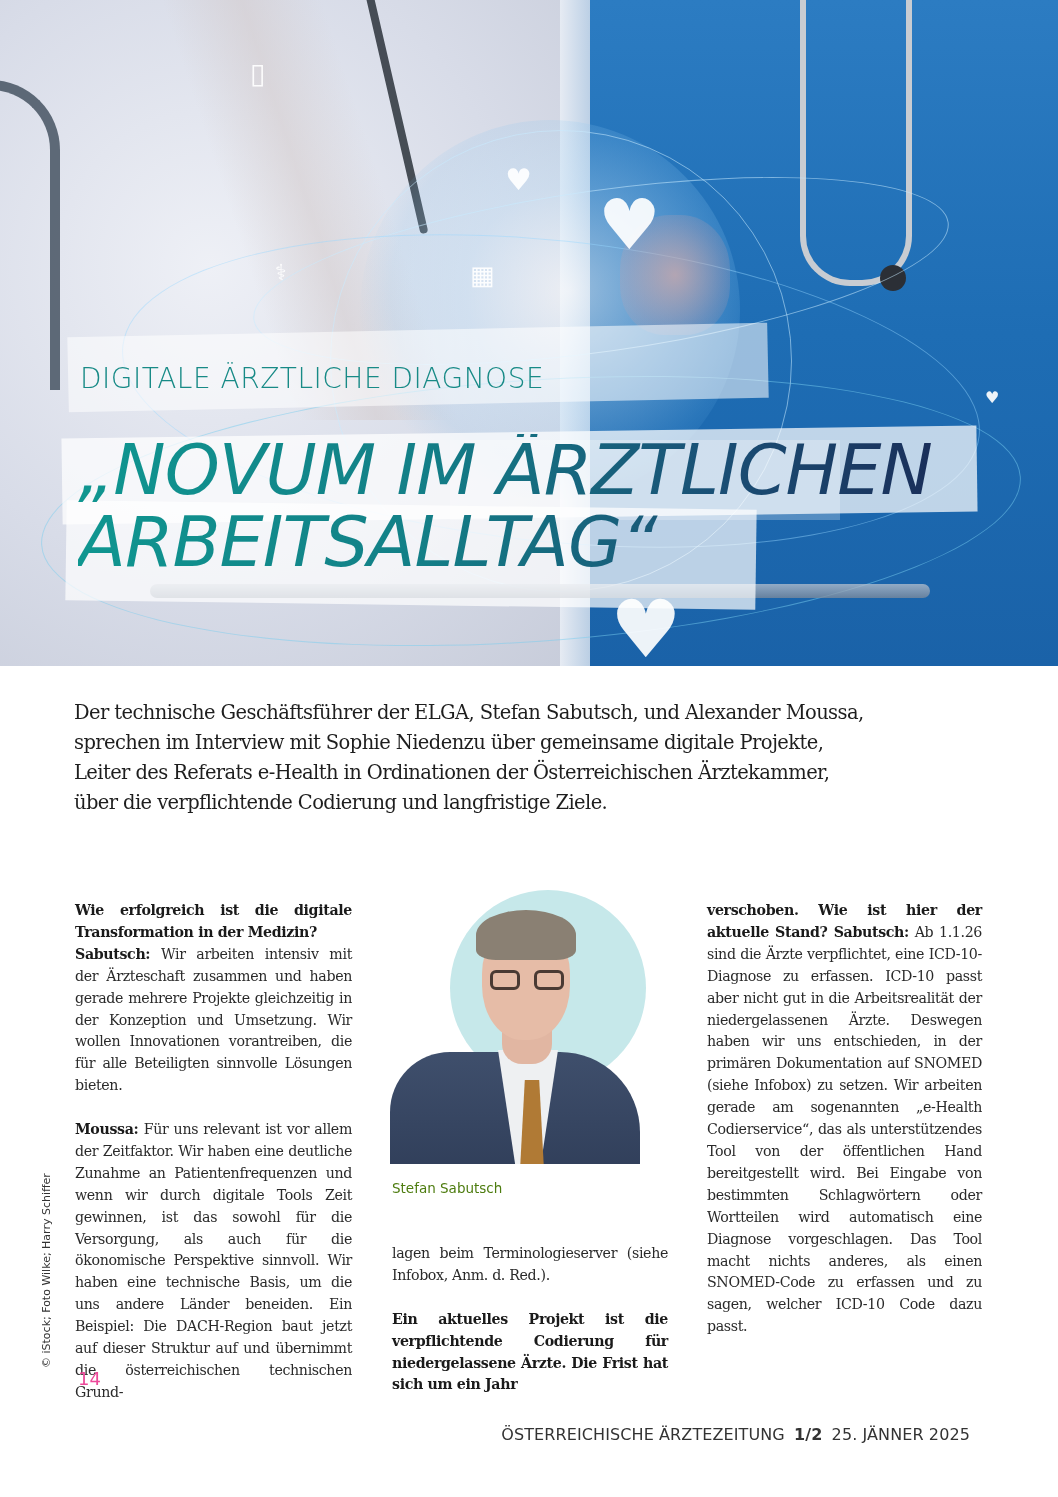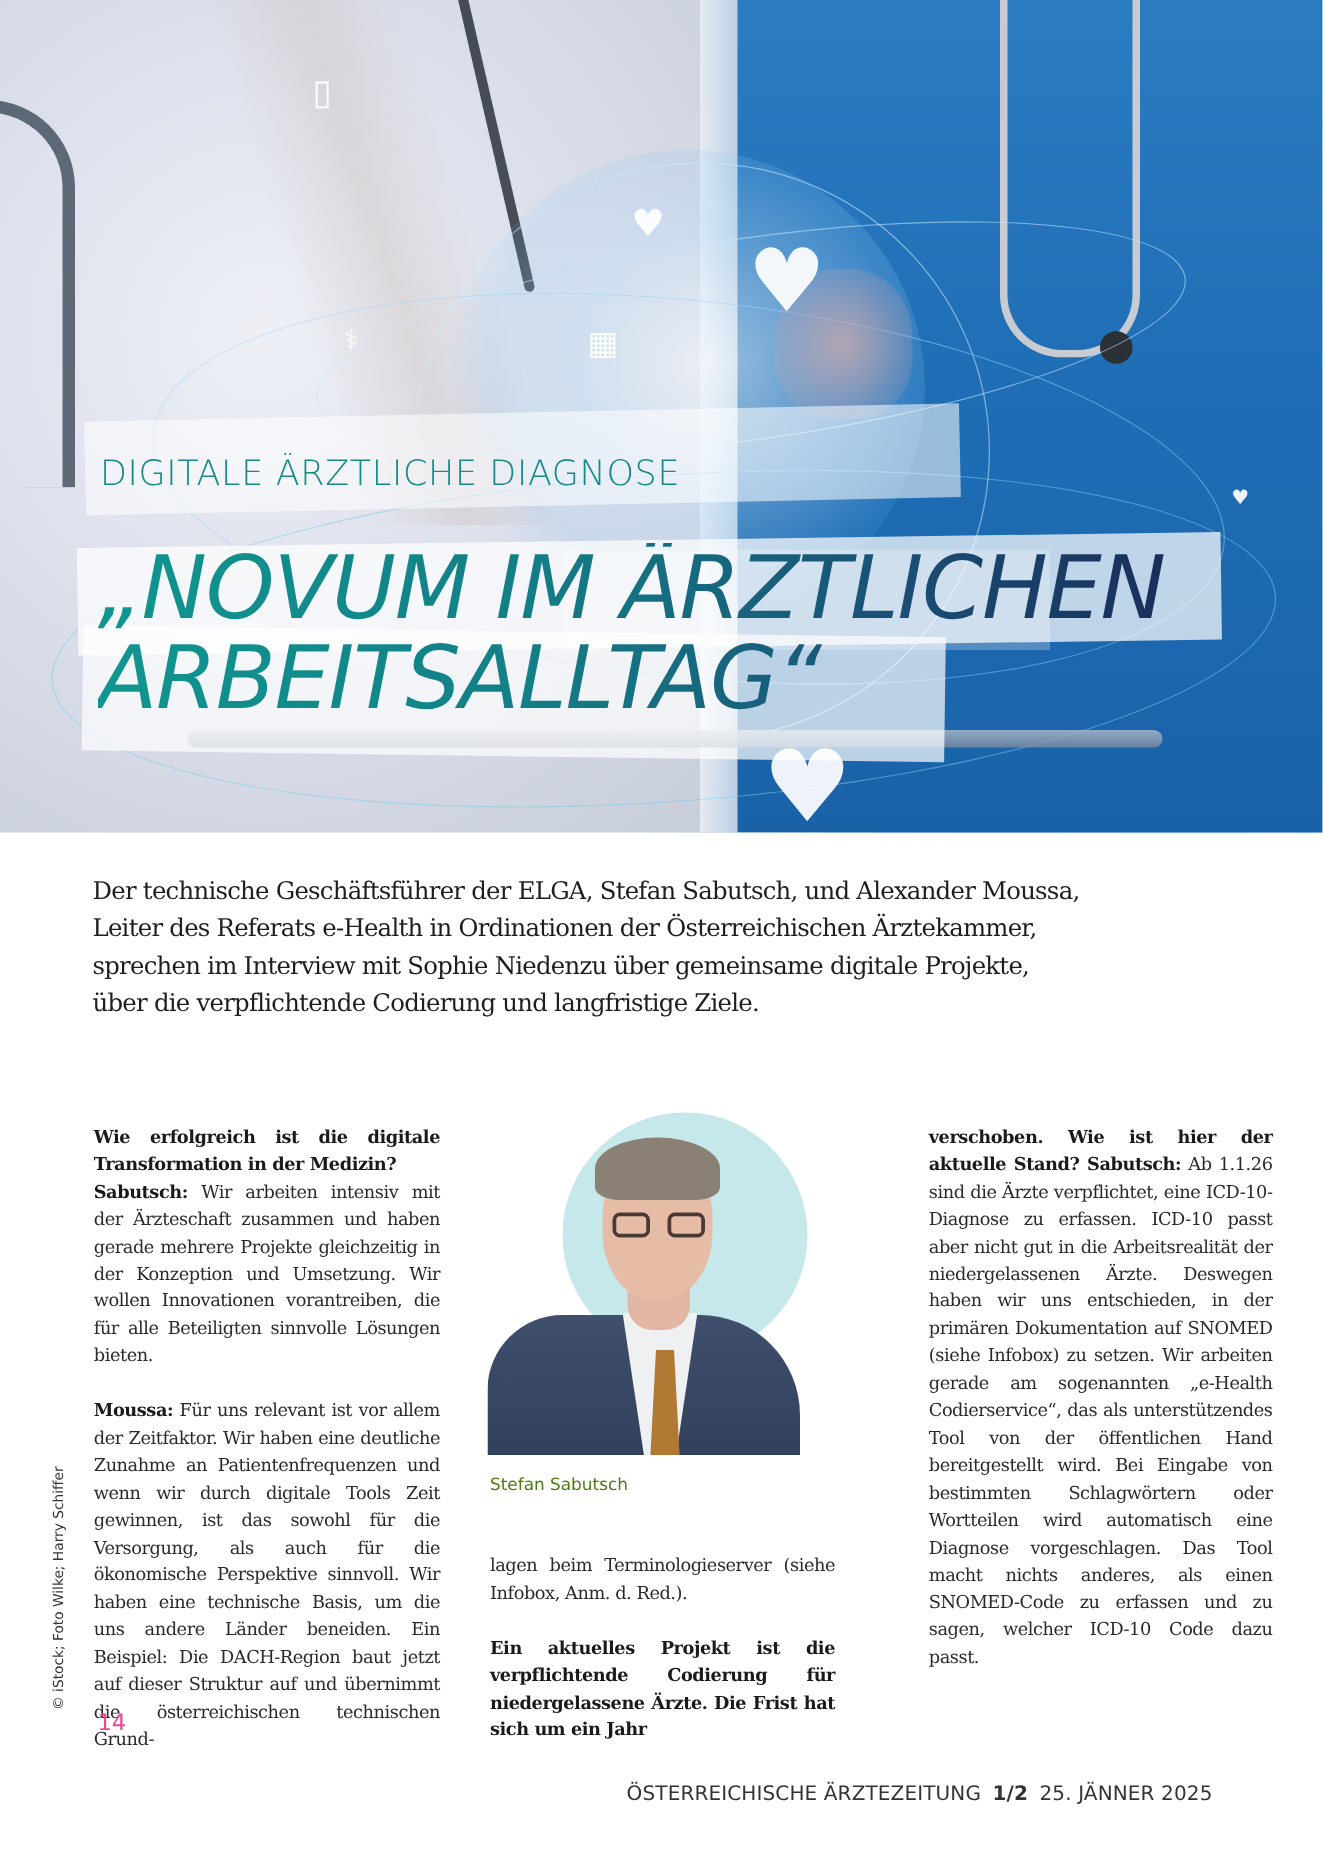--- a/index.html
+++ b/index.html
@@ -55,21 +55,21 @@
     line-height: 30px; color: #1e1e1e; letter-spacing: -0.6px; }
   .lead p { margin: 0; white-space: nowrap; }
 
   
   .col { position: absolute; font-family: "DejaVu Serif", serif; font-size: 14.2px; line-height: 21.9px; color: #2a2a2a;
     text-align: justify; letter-spacing: -0.35px; }
   .col p { margin: 0 0 21.9px 0; }
   .col b { font-weight: bold; color: #1a1a1a; }
   .col-1 { left: 75px; top: 900px; width: 277px; }
   .col-2 { left: 392px; top: 1243px; width: 276px; }
-  .col-3 { left: 707px; top: 900px; width: 275px; margin-left: 36px; }
+  .col-3 { left: 707px; top: 900px; width: 275px; }
 
   
   .portrait { position: absolute; left: 390px; top: 884px; width: 260px; height: 280px; overflow: hidden; }
   .portrait .circle { position: absolute; left: 60px; top: 6px; width: 196px; height: 196px; border-radius: 50%; background: #c6e8ea; }
   .portrait .suit { position: absolute; left: 0; top: 168px; width: 250px; height: 140px;
     background: linear-gradient(180deg, #3f4f6c 0%, #2e3c57 100%); border-radius: 60px 80px 0 0; }
   .portrait .shirt { position: absolute; left: 108px; top: 166px; width: 60px; height: 120px; background: #eef0f2;
     clip-path: polygon(0 0, 100% 0, 70% 100%, 30% 100%); }
   .portrait .tie { position: absolute; left: 130px; top: 196px; width: 24px; height: 100px; background: #b07a35;
     clip-path: polygon(20% 0, 80% 0, 100% 90%, 50% 100%, 0 90%); }
@@ -126,22 +126,22 @@
 
   <div class="kicker">DIGITALE ÄRZTLICHE DIAGNOSE</div>
   <h1 class="headline">
     <span>„NOVUM IM ÄRZTLICHEN</span>
     <span>ARBEITSALLTAG“</span>
   </h1>
 </div>
 
 <div class="lead">
   <p>Der technische Geschäftsführer der ELGA, Stefan Sabutsch, und Alexander Moussa,</p>
+  <p>sprechen im Interview mit Sophie Niedenzu über gemeinsame digitale Projekte,</p>
   <p>Leiter des Referats e-Health in Ordinationen der Österreichischen Ärztekammer,</p>
-  <p>sprechen im Interview mit Sophie Niedenzu über gemeinsame digitale Projekte,</p>
   <p>über die verpflichtende Codierung und langfristige Ziele.</p>
 </div>
 
 <div class="col col-1">
   <p>
     <b>Wie erfolgreich ist die digitale Transformation in der Medizin?</b><br>
     <b>Sabutsch:</b><span> Wir arbeiten intensiv mit der Ärzteschaft zusammen und haben gerade mehrere Projekte gleichzeitig in der Konzeption und Umsetzung. Wir wollen Innovationen vorantreiben, die für alle Beteiligten sinnvolle Lösungen bieten.</span>
   </p>
   <p>
     <b>Moussa:</b><span> Für uns relevant ist vor allem der Zeitfaktor. Wir haben eine deutliche Zunahme an Patientenfrequenzen und wenn wir durch digitale Tools Zeit gewinnen, ist das sowohl für die Versorgung, als auch für die ökonomische Perspektive sinnvoll. Wir haben eine technische Basis, um die uns andere Länder beneiden. Ein Beispiel: Die DACH-Region baut jetzt auf dieser Struktur auf und übernimmt die österreichischen technischen Grund-</span>

